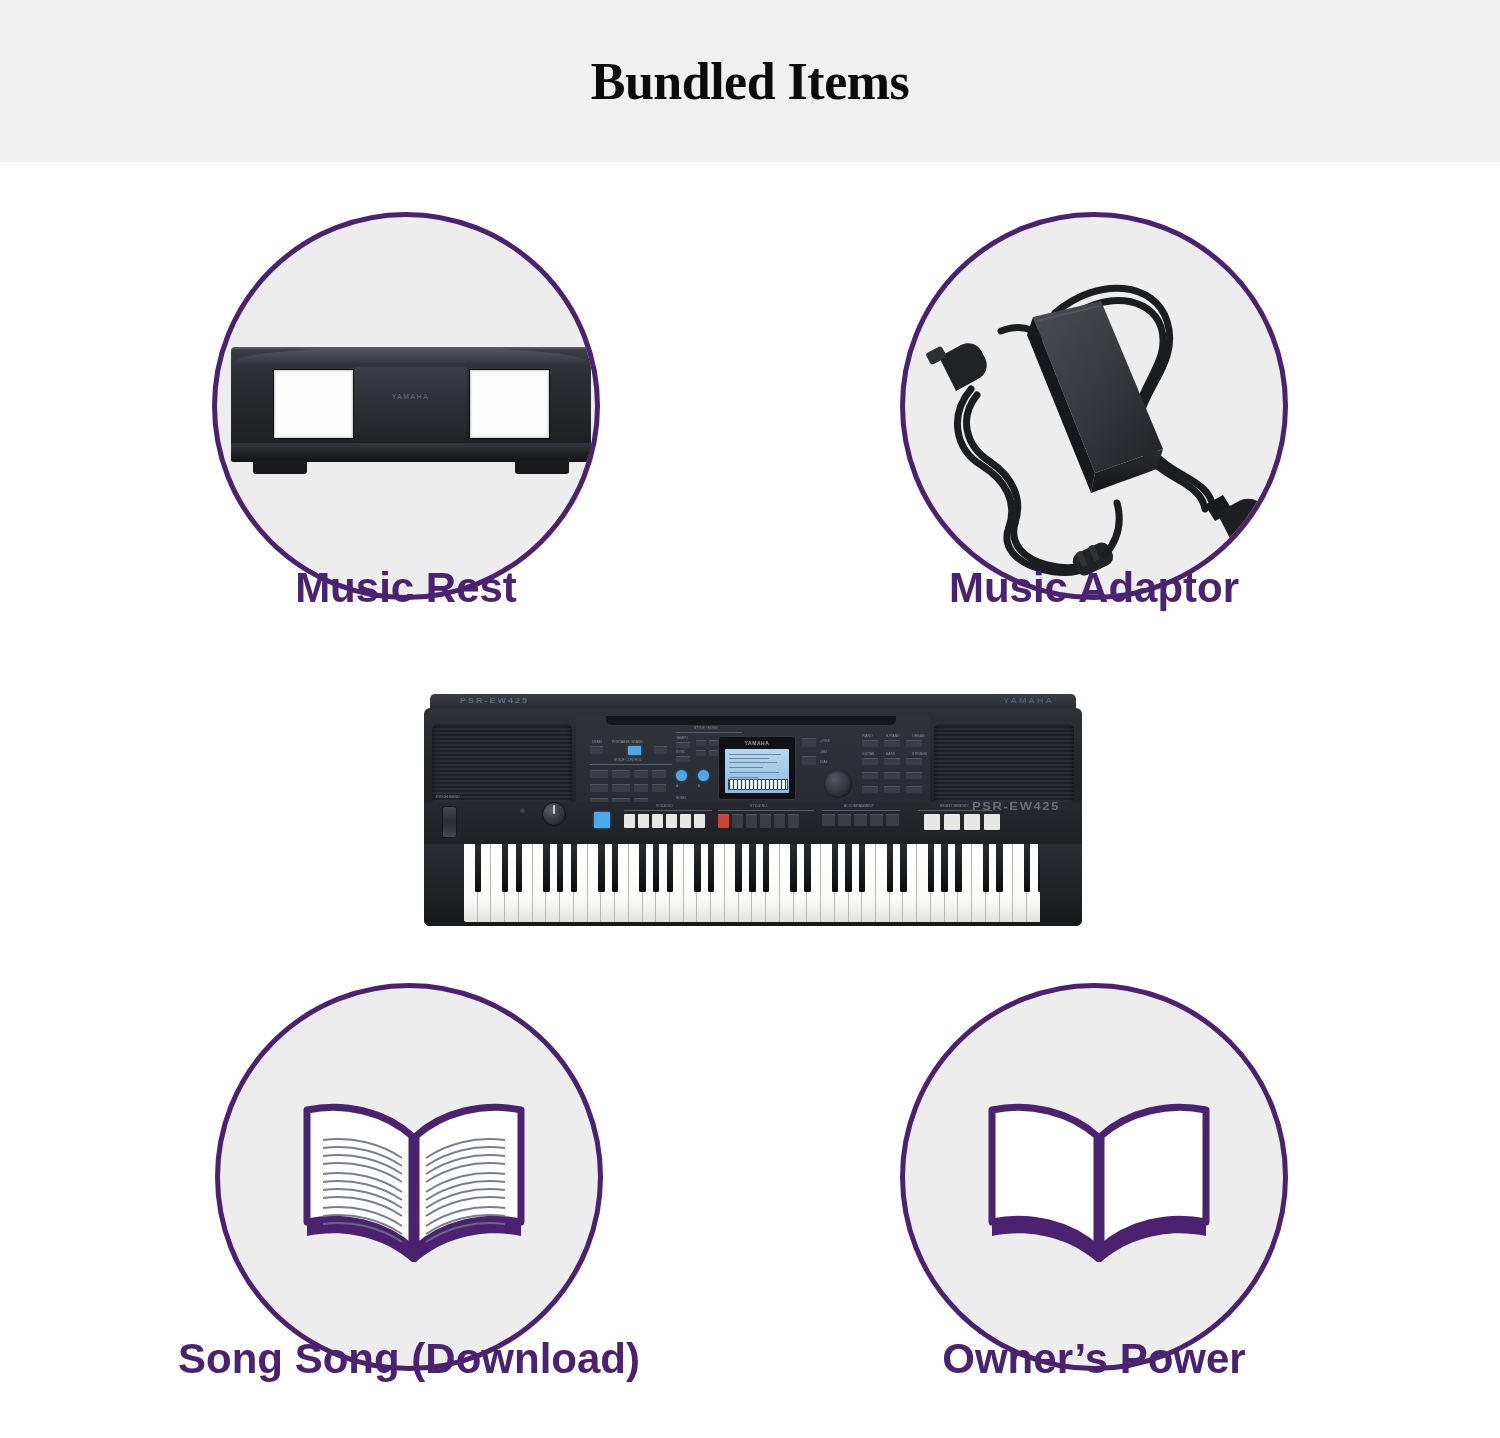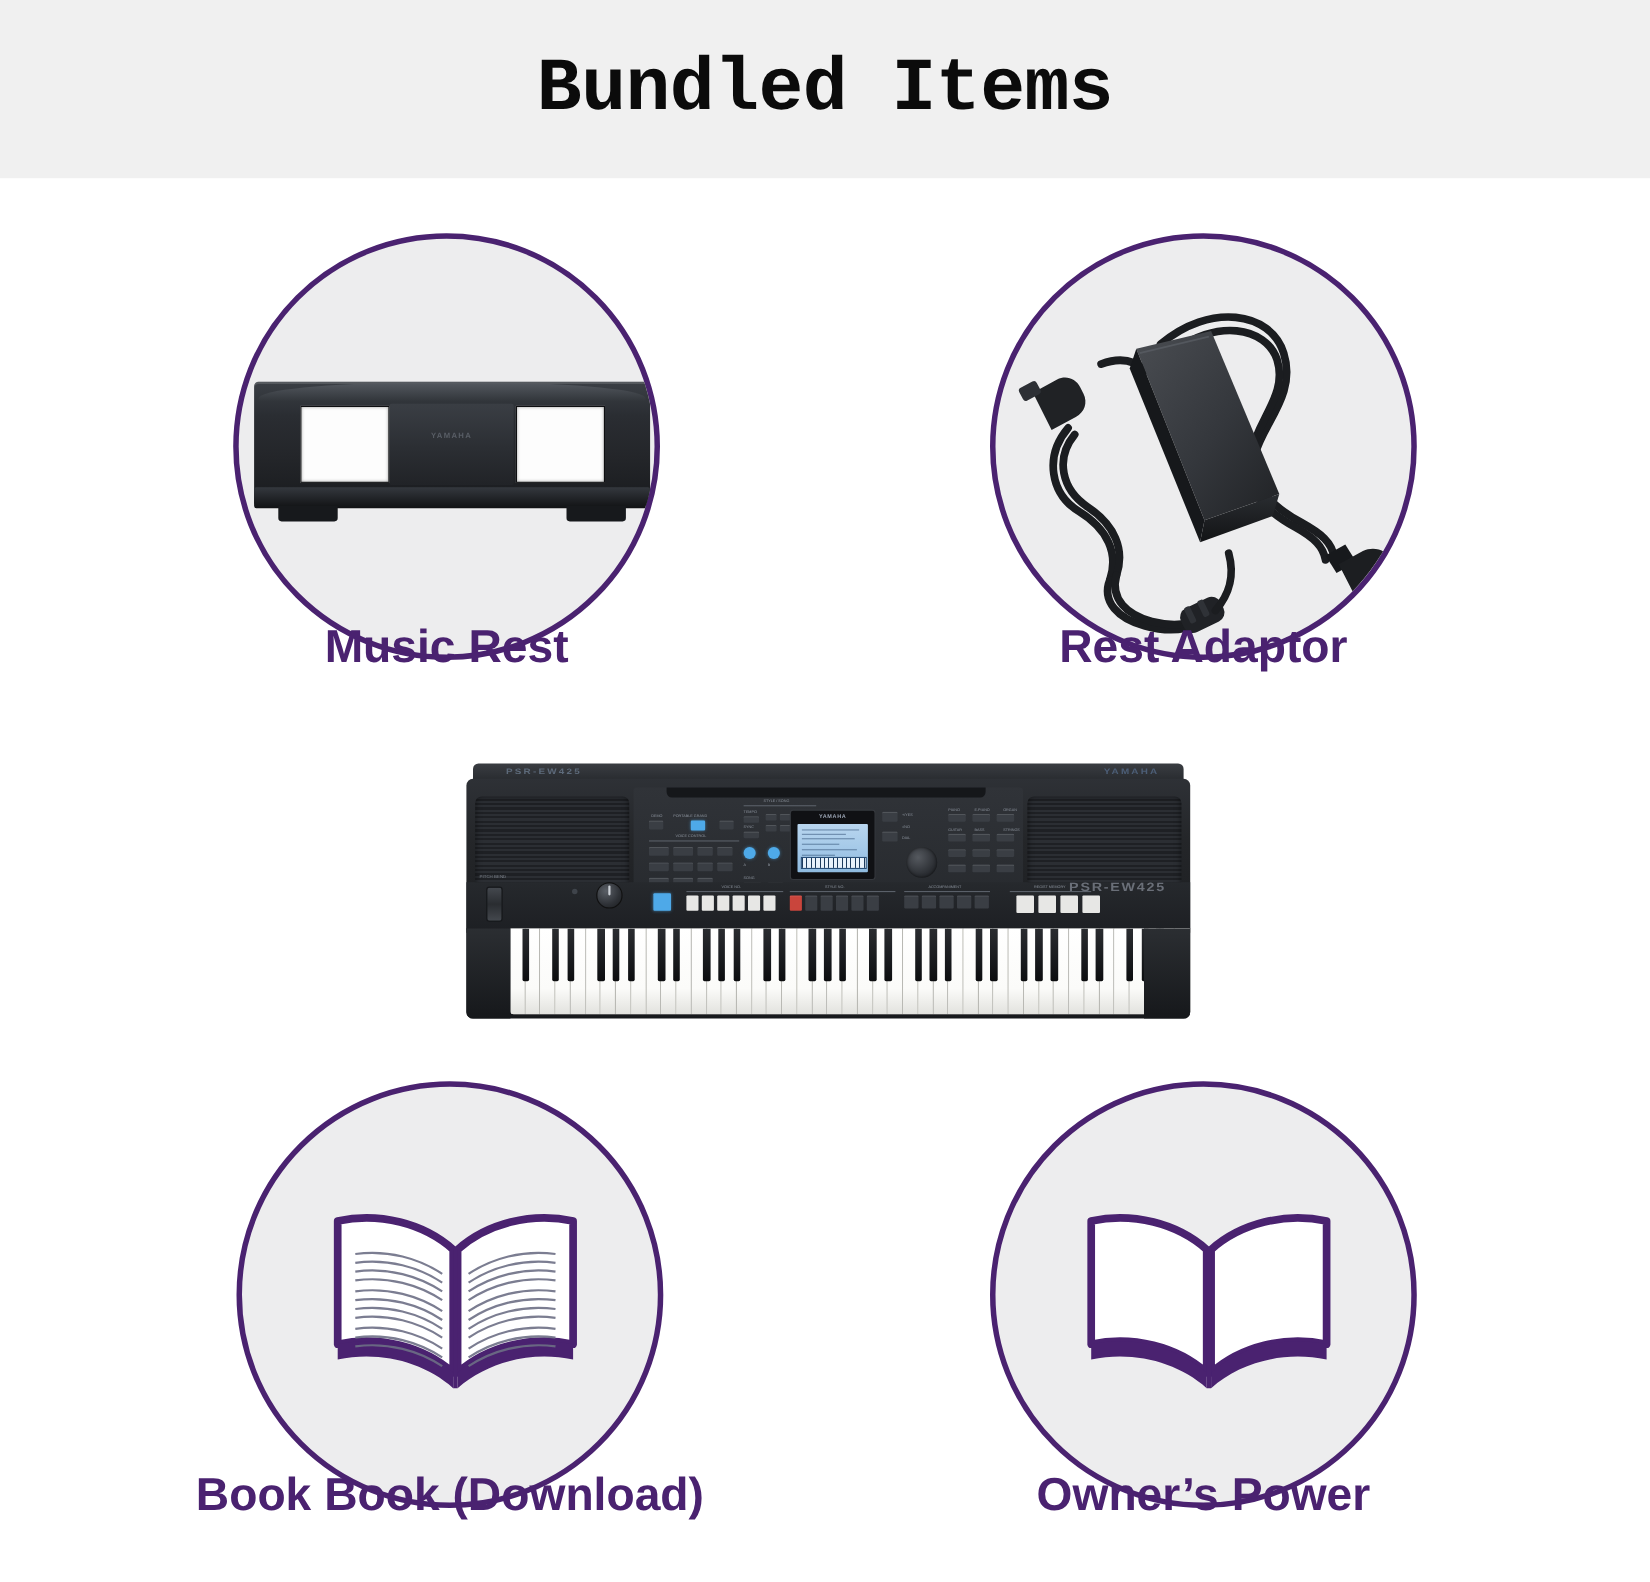--- a/index.html
+++ b/index.html
@@ -24,25 +24,25 @@
     background: #f0f0f0;
   }
   .header-title {
     position: absolute;
     left: 0; top: 0;
     width: 1500px;
     height: 162px;
     display: flex;
     align-items: center;
     justify-content: center;
-    font-size: 68px;
+    font-size: 52px;
     font-weight: bold;
     color: #0b0b0b;
     letter-spacing: -0.5px;
-    font-family: Liberation Mono, monospace;
+    font-family: Liberation Serif, serif;
   }
 
   
   .tile {
     position: absolute;
   }
   .circle {
     position: absolute;
     border-radius: 50%;
     background: #ededee;
@@ -435,21 +435,21 @@
 
         <path d="M96 114 C 112 108, 126 110, 136 120" fill="none" stroke="#1b1d20" stroke-width="7" stroke-linecap="round"></path>
 
         <path d="M128 100 L 196 84 L 258 232 L 190 256 Z" fill="url(#brickTop)"></path>
         <path d="M190 256 L 258 232 L 252 252 L 186 276 Z" fill="url(#brickSide)"></path>
         <path d="M128 100 L 190 256 L 186 276 L 122 118 Z" fill="#16181b"></path>
         <path d="M131 104 L 194 89" stroke="#5b5f66" stroke-width="1.6" fill="none" opacity=".7"></path>
       </svg>
     </div>
   </div>
-  <div class="tile-label">Rest Adaptor</div>
+  <div class="tile-label">Music Adaptor</div>
 </div>
 
 <div class="tile" id="tile-song-book">
   <div class="circle">
     <div class="book-icon">
       <svg width="230" height="172" viewBox="0 0 230 172" xmlns="http://www.w3.org/2000/svg">
 
         <path d="M8 14 C 46 6, 86 16, 113 40 L 113 152 C 86 128, 46 118, 8 126 Z" fill="#ffffff" stroke="#4a2270" stroke-width="7" stroke-linejoin="round"></path>
 
         <path d="M222 14 C 184 6, 144 16, 117 40 L 117 152 C 144 128, 184 118, 222 126 Z" fill="#ffffff" stroke="#4a2270" stroke-width="7" stroke-linejoin="round"></path>
@@ -482,21 +482,21 @@
           <path d="M206 86 C 176 82, 148 90, 127 104"></path>
           <path d="M206 94 C 176 90, 148 98, 127 112"></path>
           <path d="M206 102 C 176 98, 148 106, 127 120"></path>
           <path d="M206 112 C 176 108, 148 116, 127 130"></path>
           <path d="M206 120 C 176 116, 148 124, 127 138"></path>
           <path d="M206 128 C 176 124, 148 132, 127 146"></path>
         </g>
       </svg>
     </div>
   </div>
-  <div class="tile-label">Book Book (Download)</div>
+  <div class="tile-label">Song Song (Download)</div>
 </div>
 
 <div class="tile" id="tile-owners-manual">
   <div class="circle">
     <div class="book-icon">
       <svg width="230" height="172" viewBox="0 0 230 172" xmlns="http://www.w3.org/2000/svg">
         <path d="M8 14 C 46 6, 86 16, 113 40 L 113 152 C 86 128, 46 118, 8 126 Z" fill="#ffffff" stroke="#4a2270" stroke-width="7" stroke-linejoin="round"></path>
         <path d="M222 14 C 184 6, 144 16, 117 40 L 117 152 C 144 128, 184 118, 222 126 Z" fill="#ffffff" stroke="#4a2270" stroke-width="7" stroke-linejoin="round"></path>
         <path d="M8 126 C 46 118, 86 128, 113 152 L 113 166 C 86 142, 46 132, 8 140 Z" fill="#4a2270"></path>
         <path d="M222 126 C 184 118, 144 128, 117 152 L 117 166 C 144 142, 184 132, 222 140 Z" fill="#4a2270"></path>

